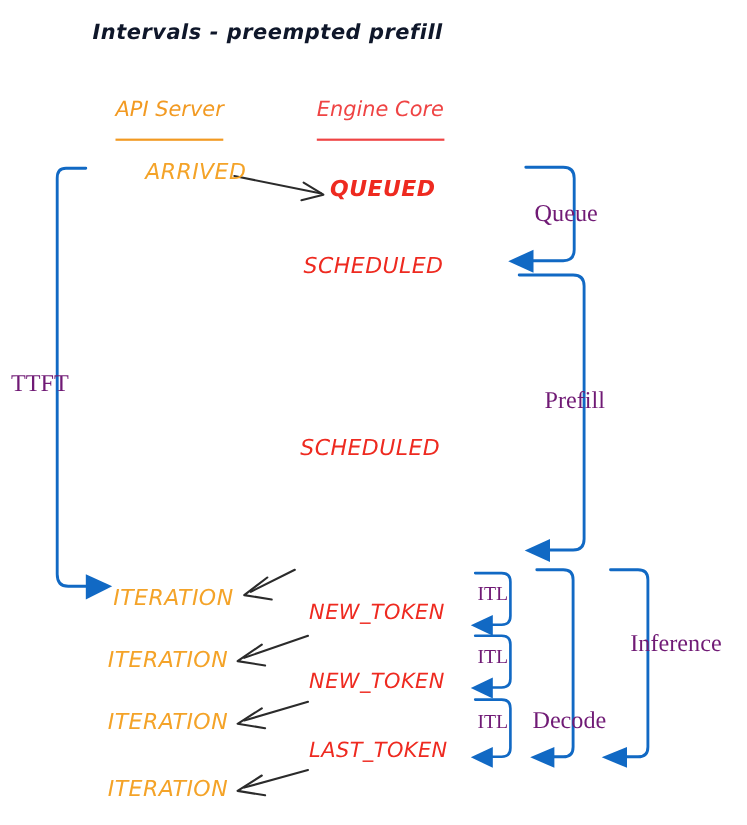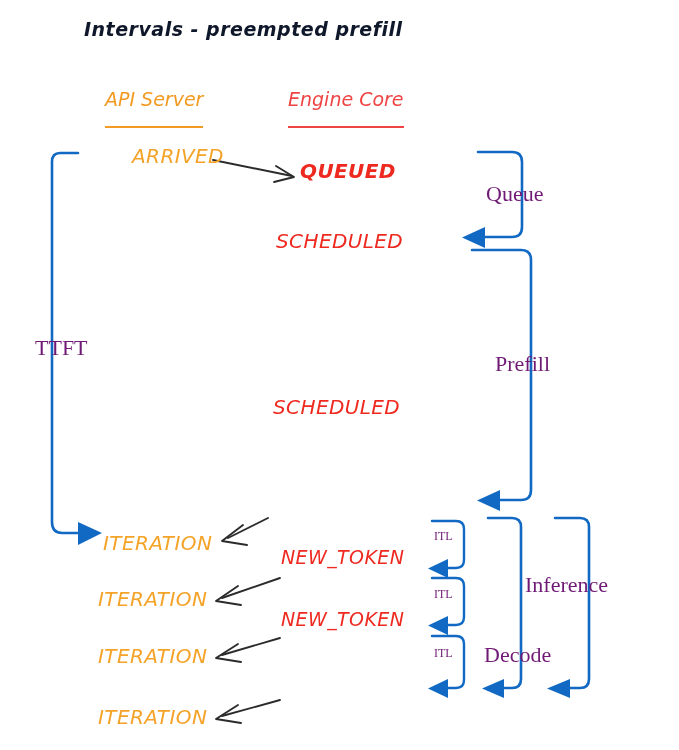--- a/index.html
+++ b/index.html
@@ -51,21 +51,21 @@
   .state.api { color: #F4A328; }
   .state.eng { color: #EE2A20; }
   .state.small { font-size: 19px; }
   
   .blue-lbl {
     font-family: Liberation Serif, serif;
     font-size: 22px;
     color: #701a75;
     letter-spacing: 0px;
   }
-  .blue-lbl.sm { font-size: 12px; }
+  .blue-lbl.sm { font-size: 18px; }
   
   #overlay {
     position: absolute;
     left: 0; top: 0;
     width: 679px;
     height: 750px;
     pointer-events: none;
   }
   .bracket {
     fill: none;
@@ -178,23 +178,24 @@
   <div class="lbl state api" style="left:103px; top:533px;">ITERATION</div>
   <div class="lbl state api" style="left:98px; top:589px;">ITERATION</div>
   <div class="lbl state api" style="left:98px; top:646px;">ITERATION</div>
   <div class="lbl state api" style="left:98px; top:707px;">ITERATION</div>
 
   <div class="lbl state eng" style="left:300px; top:161px;font-weight:bold;">QUEUED</div>
   <div class="lbl state eng" style="left:276px; top:231px;">SCHEDULED</div>
   <div class="lbl state eng" style="left:273px; top:397px;">SCHEDULED</div>
   <div class="lbl state eng small" style="left:281px; top:548px;">NEW_TOKEN</div>
   <div class="lbl state eng small" style="left:281px; top:610px;">NEW_TOKEN</div>
-
-  <div class="lbl blue-lbl" style="left:35px; top:337px;text-align:center;">TTFT</div>
+  <div class="lbl state eng small" style="left:281px; top:673px;">LAST_TOKEN</div>
+
+  <div class="lbl blue-lbl" style="left:10px; top:337px;text-align:center;">TTFT</div>
   <div class="lbl blue-lbl" style="left:486px; top:183px;">Queue</div>
   <div class="lbl blue-lbl" style="left:495px; top:353px;">Prefill</div>
   <div class="lbl blue-lbl sm" style="left:434px; top:530px;">ITL</div>
   <div class="lbl blue-lbl sm" style="left:434px; top:588px;">ITL</div>
   <div class="lbl blue-lbl sm" style="left:434px; top:647px;">ITL</div>
   <div class="lbl blue-lbl" style="left:484px; top:610px;margin-top:34px;">Decode</div>
-  <div class="lbl blue-lbl" style="left:525px; top:574px;">Inference</div>
+  <div class="lbl blue-lbl" style="left:573px; top:574px;">Inference</div>
 
 </div>
 
 </body></html>

